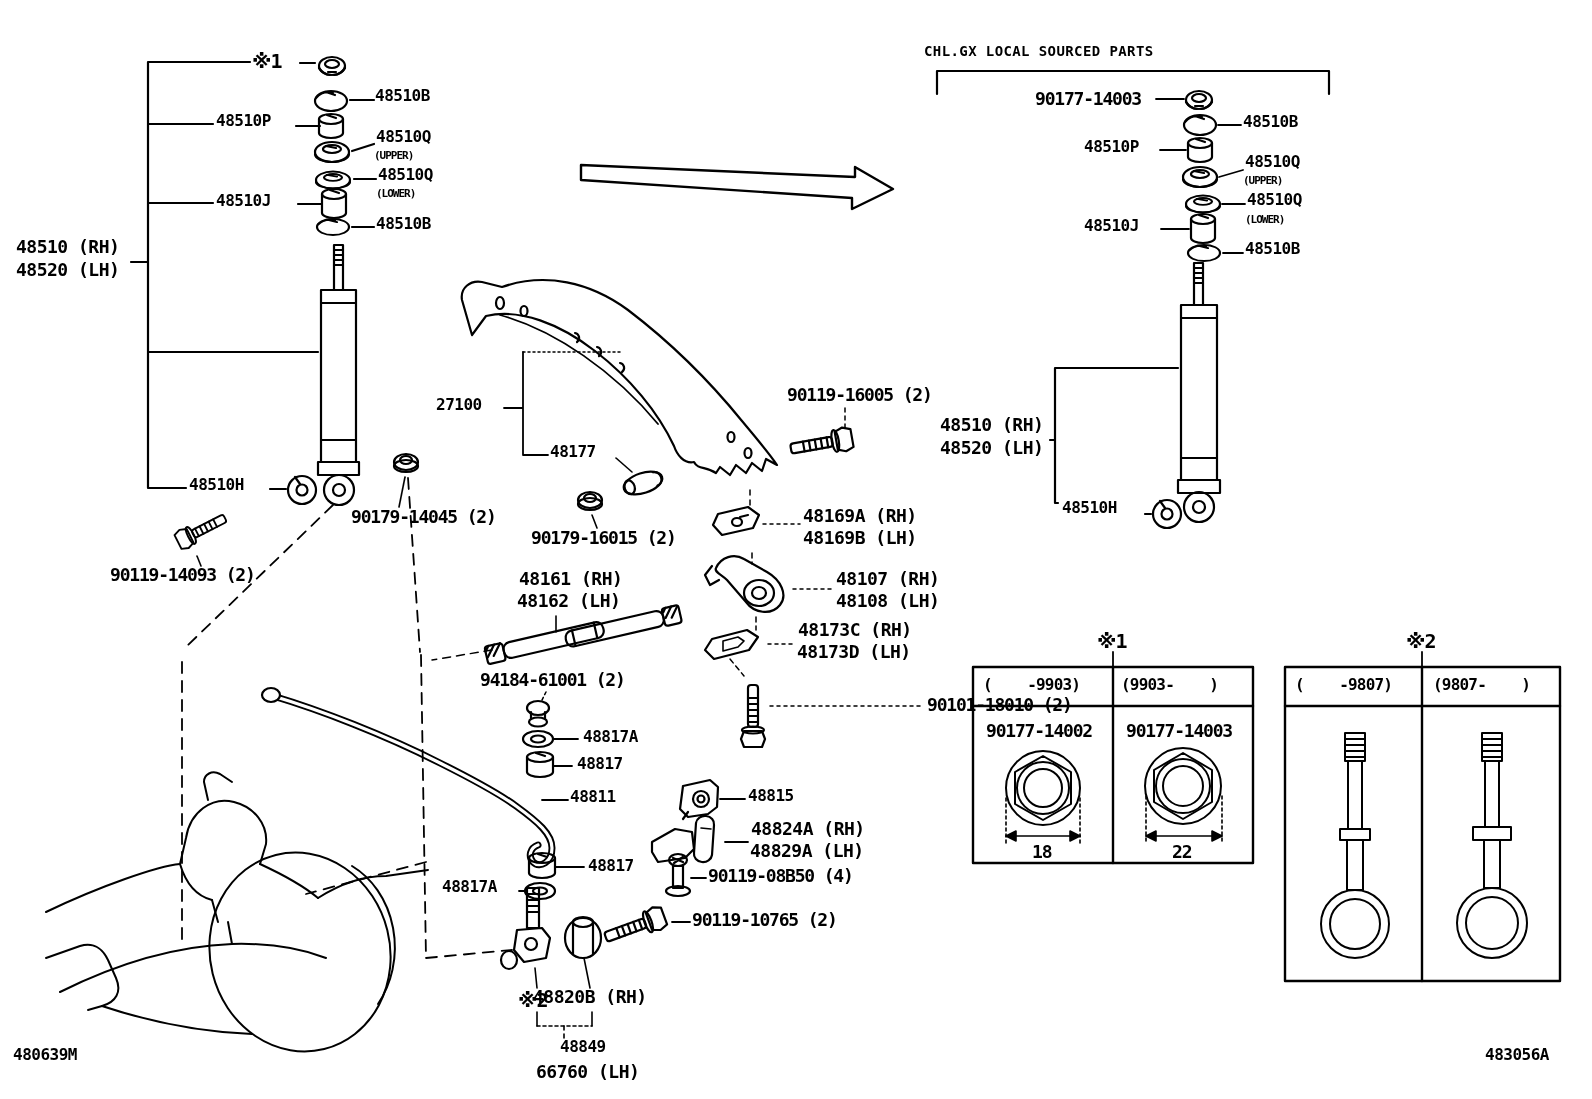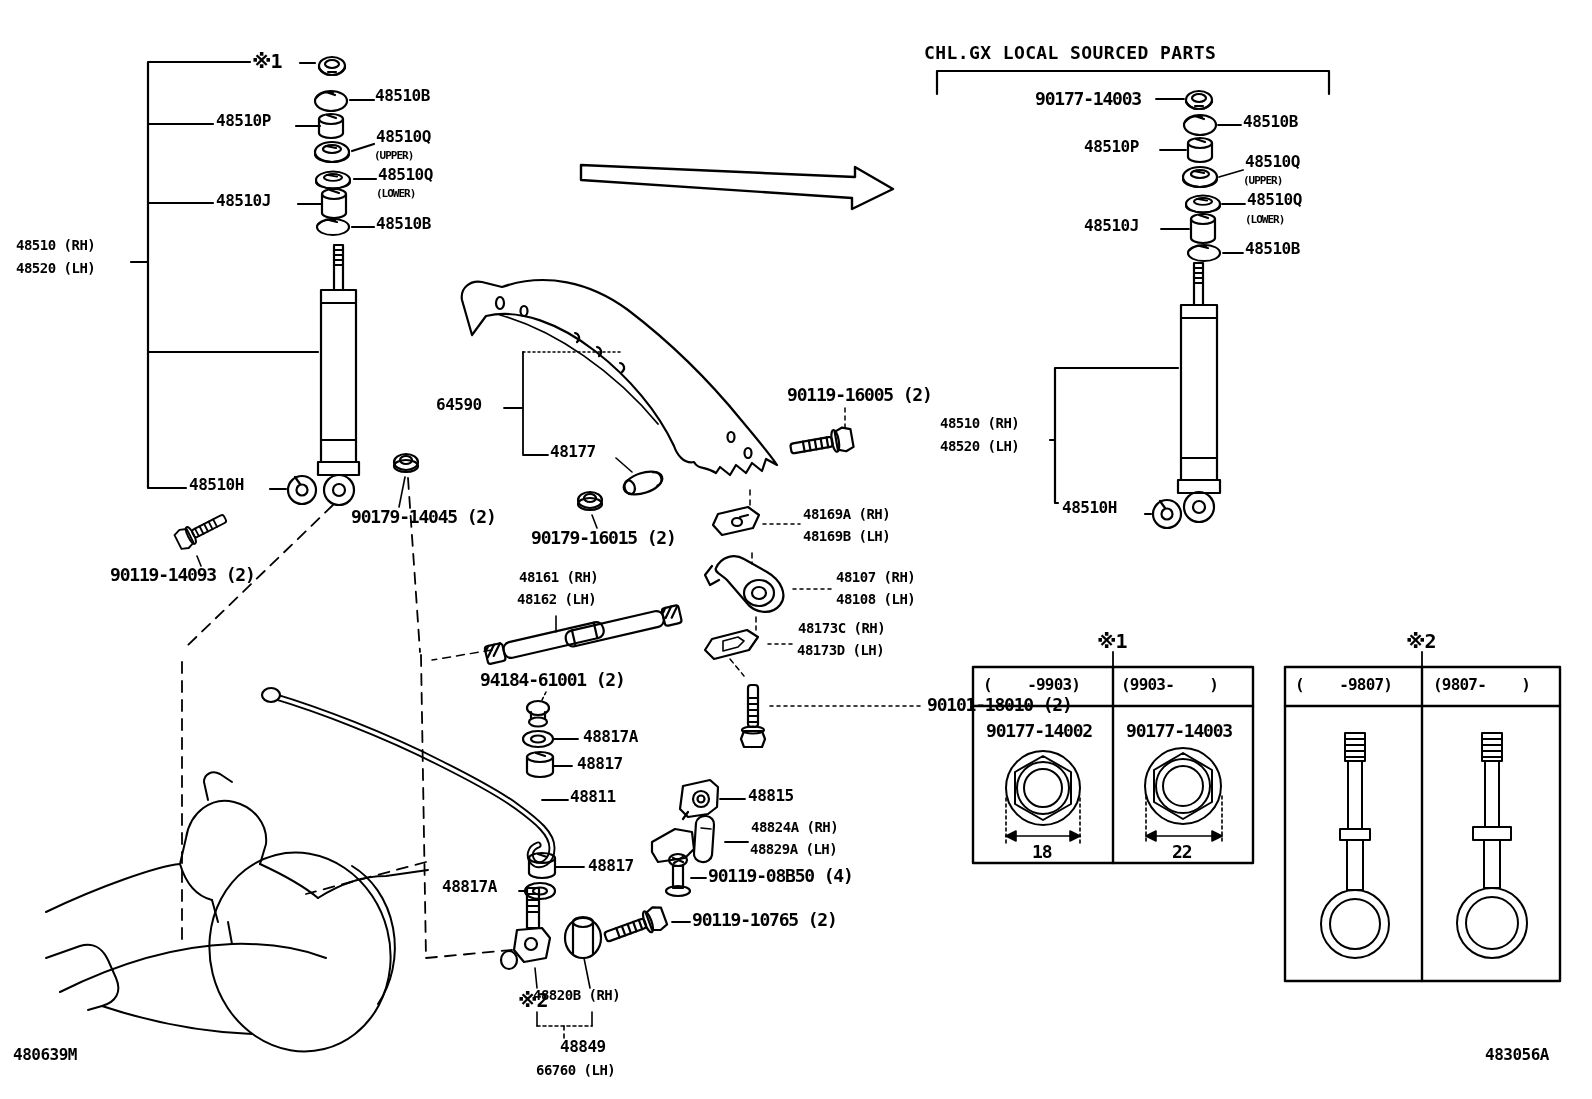--- a/index.html
+++ b/index.html
@@ -1,25 +1,25 @@
 <!DOCTYPE html>
 <html><head>
 <meta charset="utf-8">
 <style>
   html,body{margin:0;padding:0;background:#fff;}
   #stage{position:relative;width:1592px;height:1099px;background:#fff;overflow:hidden;
          font-family:"DejaVu Sans Mono","DejaVu Sans",monospace;color:#000;}
   #art{position:absolute;left:0;top:0;}
   .lbl{position:absolute;font-weight:bold;line-height:1;white-space:pre;letter-spacing:-0.5px;}
   .code{font-size:16px;}
-  .rl{font-size:14px;letter-spacing:-0.5px;}
+  .rl{font-size:18px;letter-spacing:-0.5px;}
   .num{font-size:18px;letter-spacing:-1.2px;}
   .sub{font-size:11px;letter-spacing:-1px;}
   .tbl{font-size:16px;letter-spacing:-0.8px;}
-  .ttl{font-size:18px;letter-spacing:0.4px;}
+  .ttl{font-size:14px;letter-spacing:0.4px;}
   .ref{font-size:20px;letter-spacing:-1px;}
 </style>
 </head>
 <body>
 
 <div id="stage">
 
 <svg id="art" width="1592" height="1099" viewBox="0 0 1592 1099" fill="none" stroke="#000" stroke-width="2.2" stroke-linecap="round" stroke-linejoin="round">
   <defs>
     <g id="sym-nutcap">
@@ -376,21 +376,21 @@
 <div class="lbl sub" style="left:374px;top:150px">(UPPER)</div>
 <div class="lbl code" style="left:378px;top:167px">48510Q</div>
 <div class="lbl sub" style="left:376px;top:188px">(LOWER)</div>
 <div class="lbl code" style="left:216px;top:193px">48510J</div>
 <div class="lbl code" style="left:376px;top:216px">48510B</div>
 <div class="lbl rl" style="left:16px;top:238px">48510 (RH)</div>
 <div class="lbl rl" style="left:16px;top:261px">48520 (LH)</div>
 <div class="lbl code" style="left:189px;top:477px">48510H</div>
 <div class="lbl num" style="left:351px;top:508px">90179-14045 (2)</div>
 <div class="lbl num" style="left:110px;top:566px">90119-14093 (2)</div>
-<div class="lbl code" style="left:436px;top:397px">64590</div>
+<div class="lbl code" style="left:436px;top:397px">27100</div>
 <div class="lbl code" style="left:550px;top:444px">48177</div>
 <div class="lbl num" style="left:531px;top:529px">90179-16015 (2)</div>
 <div class="lbl num" style="left:787px;top:386px">90119-16005 (2)</div>
 <div class="lbl rl" style="left:803px;top:507px">48169A (RH)</div>
 <div class="lbl rl" style="left:803px;top:529px">48169B (LH)</div>
 <div class="lbl rl" style="left:836px;top:570px">48107 (RH)</div>
 <div class="lbl rl" style="left:836px;top:592px">48108 (LH)</div>
 <div class="lbl rl" style="left:798px;top:621px">48173C (RH)</div>
 <div class="lbl rl" style="left:797px;top:643px">48173D (LH)</div>
 <div class="lbl num" style="left:927px;top:696px">90101-18010 (2)</div>

